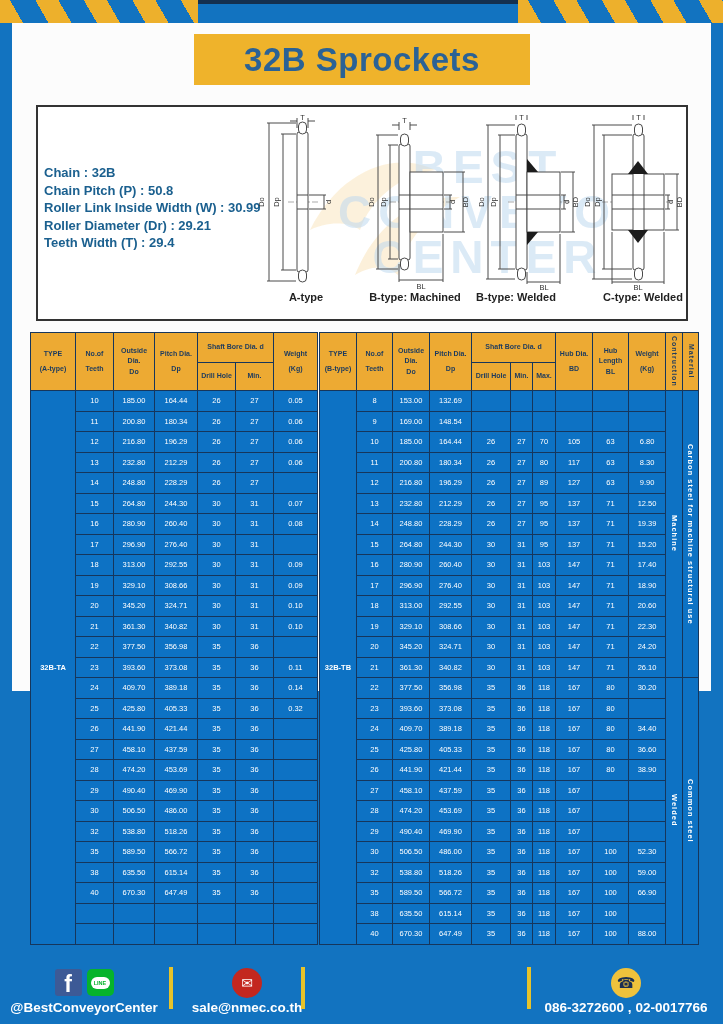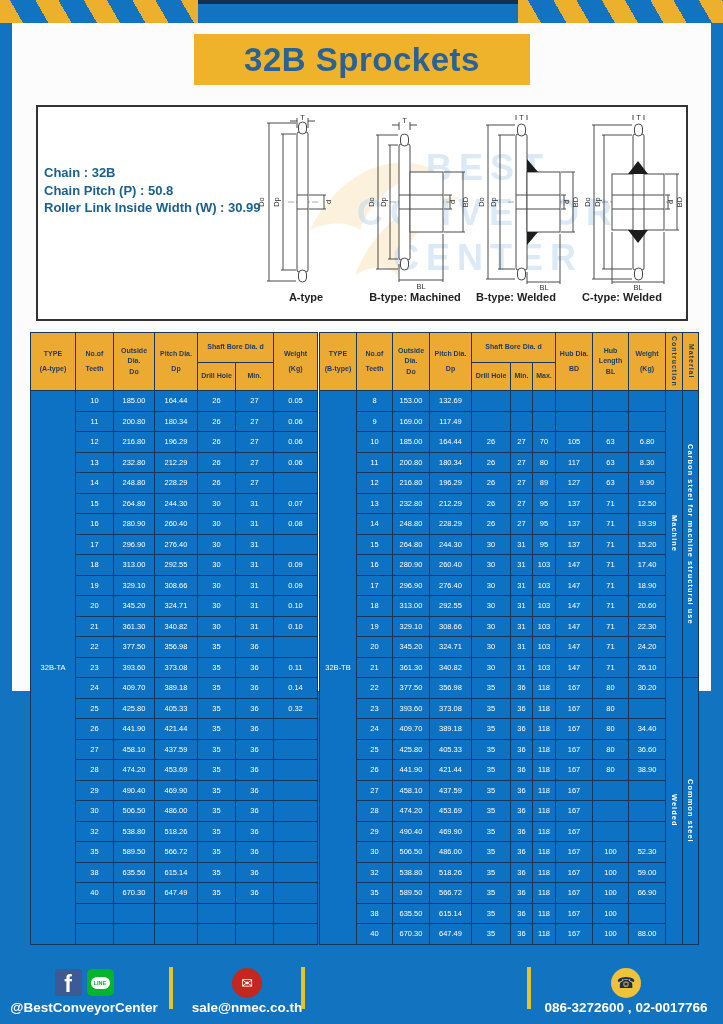--- a/index.html
+++ b/index.html
@@ -12,42 +12,42 @@
   .stripes-right{right:0;width:205px}
   
   .content{position:absolute;left:12px;top:23px;width:699px;height:668px;background:#fcfcfc}
   .title-box{position:absolute;left:182px;top:11px;width:336px;height:51px;background:#efb32b;
              display:flex;align-items:center;justify-content:center}
   .title-box span{font-size:33px;font-weight:bold;color:#2b6295;letter-spacing:.5px}
   
   .spec-box{position:absolute;left:24px;top:82px;width:648px;height:212px;background:#fff;border:2px solid #333}
   .spec-lines{position:absolute;left:6px;top:57px;color:#1b608f;font-size:13px;font-weight:bold;line-height:17.5px;white-space:nowrap}
   .watermark{position:absolute;left:300px;top:38px;width:300px;text-align:center;color:#bfd9ef;opacity:.55;
-             font-weight:bold;font-size:36px;line-height:45px;letter-spacing:7px;z-index:0}
+             font-weight:bold;font-size:46px;line-height:45px;letter-spacing:7px;z-index:0}
   .wm-bird{position:absolute;left:262px;top:28px;z-index:0;opacity:.5}
   .drawing{position:absolute;top:7px;z-index:1}
   .d-a{left:216px}.d-bm{left:328px}.d-bw{left:436px}.d-cw{left:540px}
   .cap{position:absolute;top:184px;width:120px;text-align:center;font-size:11px;font-weight:600;color:#222;z-index:1}
-  .cap0{left:208px}.cap1{left:317px}.cap2{left:418px}.cap3{left:524px}
+  .cap0{left:208px}.cap1{left:317px}.cap2{left:418px}.cap3{left:545px}
   .drawing line,.drawing rect,.drawing path{stroke:#4a4a4a;stroke-width:1;fill:none}
   .drawing rect.plate{fill:#fff}
   .drawing polygon{fill:#1c1c1c;stroke:none}
   .drawing text{fill:#333;font-size:7.5px;font-family:"Liberation Sans",sans-serif;stroke:none}
   .drawing .cl{stroke:#888;stroke-dasharray:6 2;stroke-width:.7}
   
   table.spec{position:absolute;border-collapse:collapse;table-layout:fixed;background:#0d72c4;z-index:2}
   #tableA{left:18px;top:309px;width:287px}
   #tableB{left:307px;top:309px;width:379px}
   table.spec th,table.spec td{border:1.5px solid #16365c;padding:0;text-align:center;vertical-align:middle;overflow:hidden}
   table.spec thead th{background:#edaa33;color:#1b3a5f;font-size:7px;font-weight:bold;line-height:1.45}
   table.spec thead tr:first-child{height:30px}
   table.spec thead tr:last-child{height:28px}
   table.spec tbody tr{height:20.5px}
   table.spec tbody td{color:#fff;font-size:7.5px}
-  td.type-cell{font-size:9px;font-weight:normal;color:#fff}
+  td.type-cell{font-size:9px;font-weight:bold;color:#fff}
   .hl{display:block}
   .gap{margin-top:5px}
   .vtext{writing-mode:vertical-rl;letter-spacing:1px}
   th.vtext{font-size:6px;padding:1px 0}
   td.group-cell{font-size:6.5px;color:#fff;font-weight:bold}
   
   .footer{position:absolute;left:0;top:963px;width:723px;height:61px;background:#1273c0}
   .fsec{position:absolute;top:3px;text-align:center}
   .fsec-social{left:2px;width:164px}
   .fsec-email{left:186px;width:122px}
@@ -85,20 +85,22 @@
       <div class="watermark">
           <div class="wm-line">BEST</div>
           <div class="wm-line">CONVEYOR</div>
           <div class="wm-line">CENTER</div>
         </div>
 
       <div class="spec-lines">
           <div class="spec-line">Chain : 32B</div>
           <div class="spec-line">Chain Pitch (P) : 50.8</div>
           <div class="spec-line">Roller Link Inside Width (W) : 30.99</div>
+          <div class="spec-line">Roller Diameter (Dr) : 29.21</div>
+          <div class="spec-line">Teeth Width (T) : 29.4</div>
         </div>
 
       <svg class="drawing d-a" width="90" height="176" viewBox="0 0 90 176">
         <line class="cl" x1="34" y1="88" x2="64" y2="88"></line>
         <rect class="plate" x="43" y="18" width="11" height="140" rx="2"></rect>
         <rect class="plate" x="44.5" y="8" width="8" height="12" rx="4"></rect>
         <rect class="plate" x="44.5" y="156" width="8" height="12" rx="4"></rect>
         <line x1="43" y1="81" x2="54" y2="81"></line>
           <line x1="43" y1="95" x2="54" y2="95"></line>
         <line x1="43" y1="14" x2="43" y2="4"></line>
@@ -560,21 +562,21 @@
             <td class="data-cell"></td>
             <td class="data-cell"></td>
             <td class="data-cell"></td>
             <td class="data-cell"></td>
             <td class="vtext group-cell" rowspan="14">Machine</td>
             <td class="vtext group-cell" rowspan="14">Carbon steel for machine structural use</td>
           </tr>
           <tr>
             <td class="data-cell">9</td>
             <td class="data-cell">169.00</td>
-            <td class="data-cell">117.49</td>
+            <td class="data-cell">148.54</td>
             <td class="data-cell"></td>
             <td class="data-cell"></td>
             <td class="data-cell"></td>
             <td class="data-cell"></td>
             <td class="data-cell"></td>
             <td class="data-cell"></td>
           </tr>
           <tr>
             <td class="data-cell">10</td>
             <td class="data-cell">185.00</td>

